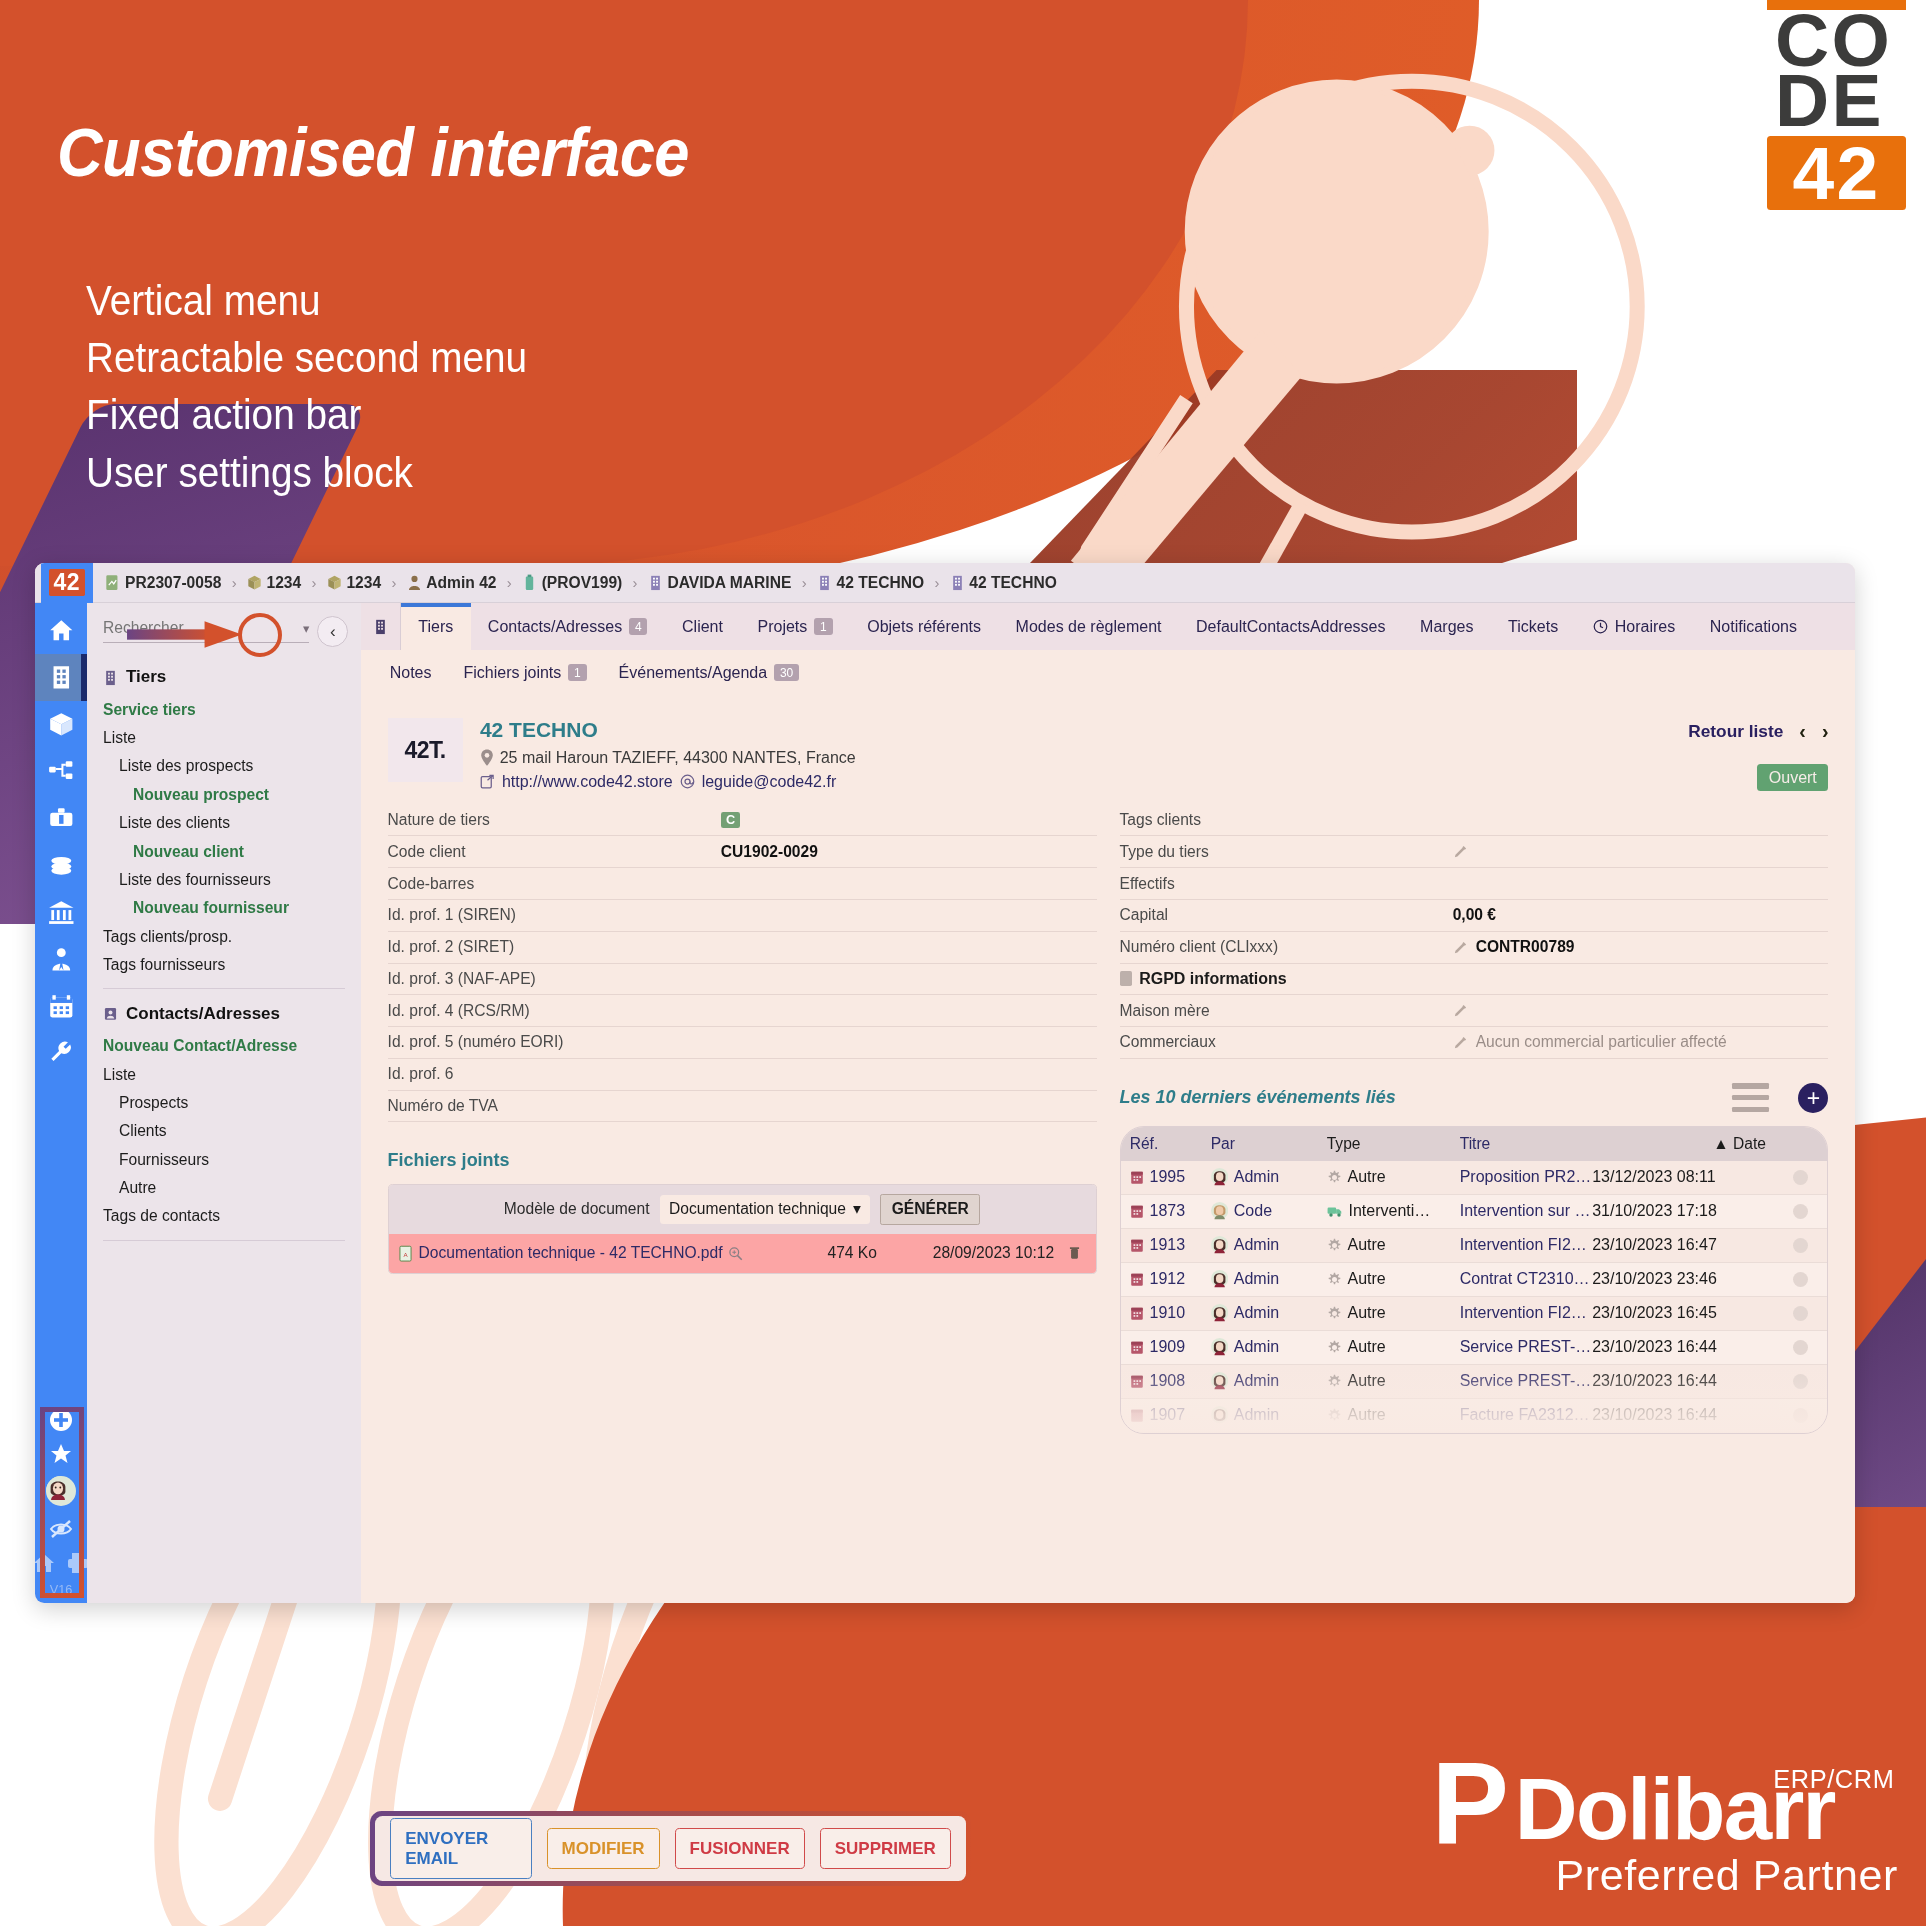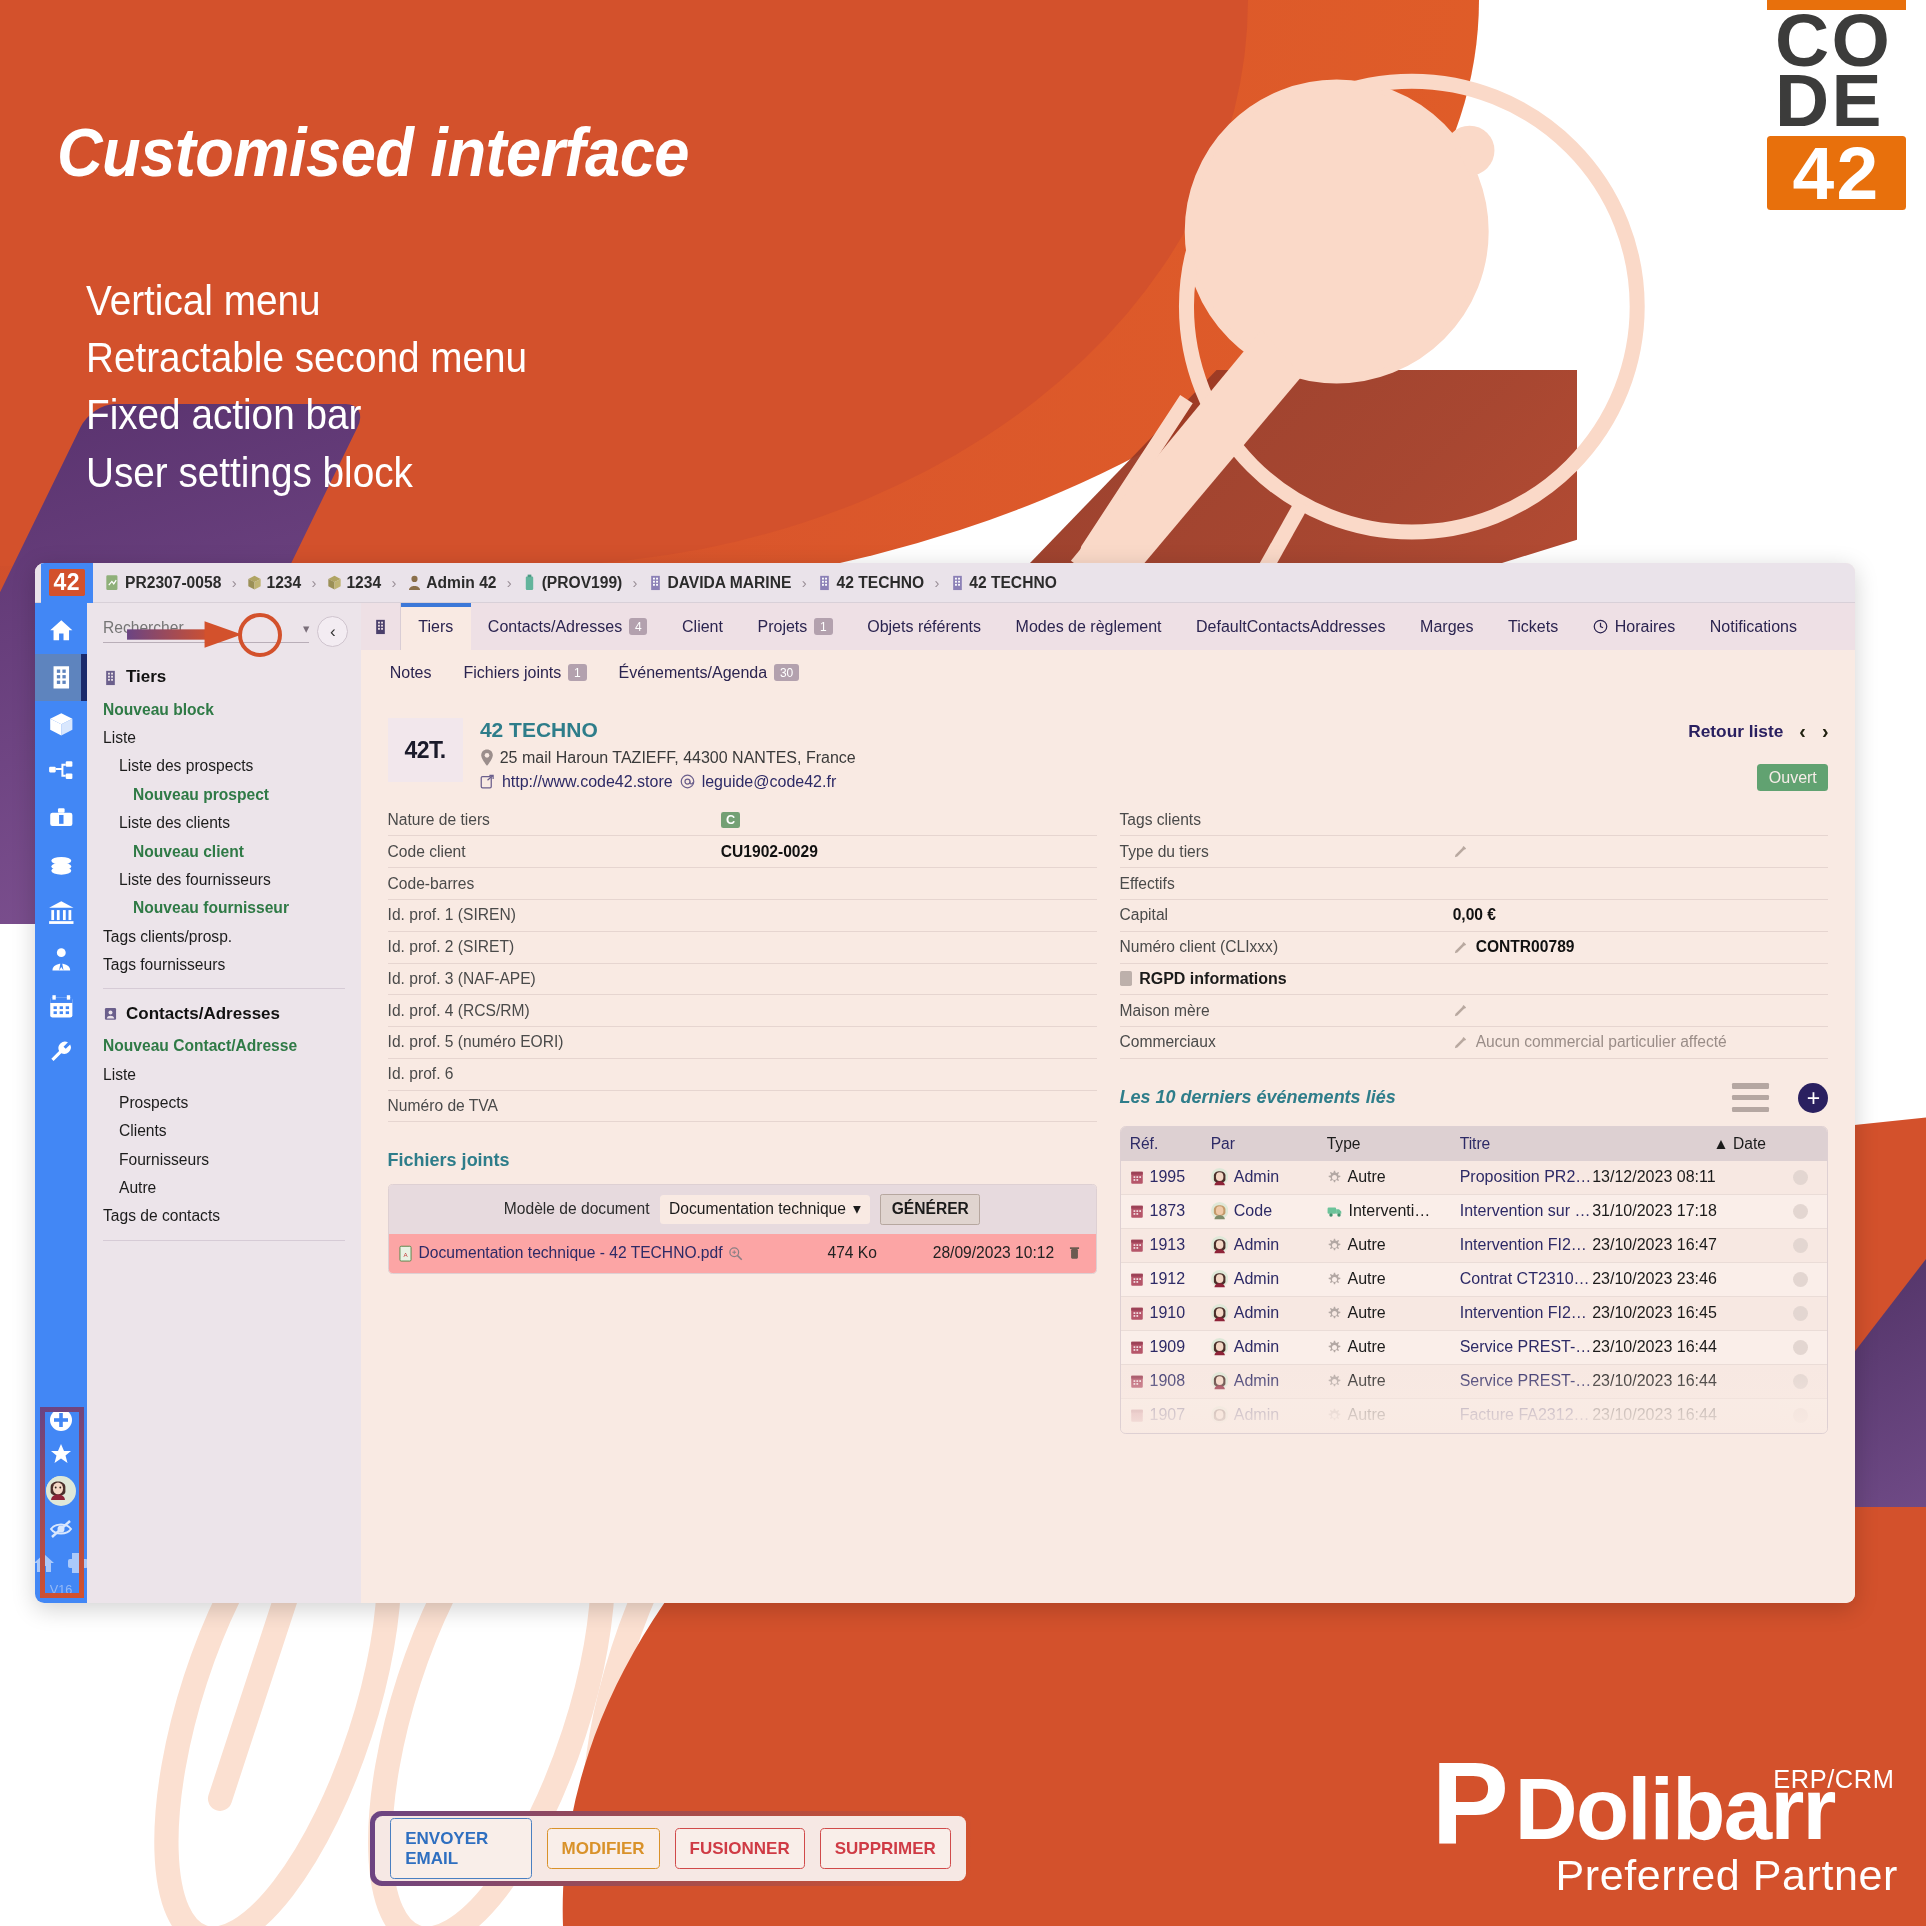--- a/index.html
+++ b/index.html
@@ -224,21 +224,21 @@
   .ev-th { display:flex; background:#ddd0d2; font-size:15.6px; color:#2a2a2a; padding:8px 9.2px;}
   .ev-tr { display:flex; font-size:16px; padding:7.5px 9.2px; border-bottom:0.6px solid #eadcd7; background:#faeee9; align-items:center;}
   .ev-tr:nth-child(even){ background:#f7e8e2; }
   .c-ref { width:81px; display:flex; align-items:center; gap:5.8px; color:#2d2a66;}
   .c-par { width:116px; display:flex; align-items:center; gap:5.8px; color:#2d2a66;}
   .c-type { width:133px; display:flex; align-items:center; gap:5.8px; color:#1b1b1b;}
   .c-titre { flex:1; color:#2d2a66; white-space:nowrap; overflow:hidden; text-overflow:ellipsis;}
   .c-date { width:191px; color:#1b1b1b;}
   .c-end { width:35px; display:flex; justify-content:center;}
   .dot { width:15px;height:15px;border-radius:50%;background:#e3d6d1;}
-  .ev-fade { position:relative;}
+  .ev-fade { position:relative;border-radius:24px;}
   .ev-fade:after{content:"";position:absolute;left:0;right:0;bottom:0;height:69px;
                  background:linear-gradient(to bottom,rgba(249,234,227,0),rgba(249,234,227,.95));}
 
   
   .actionbar {
     position:absolute; left:370px; bottom:40px; width:601px; height:75px;
     border-radius:11.6px; padding:5.2px;
     background:linear-gradient(100deg,#6b4483 0%,#a04c50 45%,#d3512c 100%);
   }
   .actionbar-in { background:#f6e8e4; border-radius:7.5px; height:100%; display:flex; align-items:center;
@@ -553,21 +553,21 @@
               <rect x="8" y="6" width="3" height="3"></rect>
               <rect x="13" y="6" width="3" height="3"></rect>
               <rect x="8" y="11" width="3" height="3"></rect>
               <rect x="13" y="11" width="3" height="3"></rect>
               <rect x="8" y="16" width="3" height="3"></rect>
               <rect x="13" y="16" width="3" height="3"></rect>
             </g>
           </svg>
         <span>Tiers</span>
       </div>
-      <div class="m-item green">Nouveau block</div>
+      <div class="m-item green">Service tiers</div>
       <div class="m-item">Liste</div>
       <div class="m-item l2">Liste des prospects</div>
       <div class="m-item l3">Nouveau prospect</div>
       <div class="m-item l2">Liste des clients</div>
       <div class="m-item l3">Nouveau client</div>
       <div class="m-item l2">Liste des fournisseurs</div>
       <div class="m-item l3">Nouveau fournisseur</div>
       <div class="m-item">Tags clients/prosp.</div>
       <div class="m-item">Tags fournisseurs</div>
 

